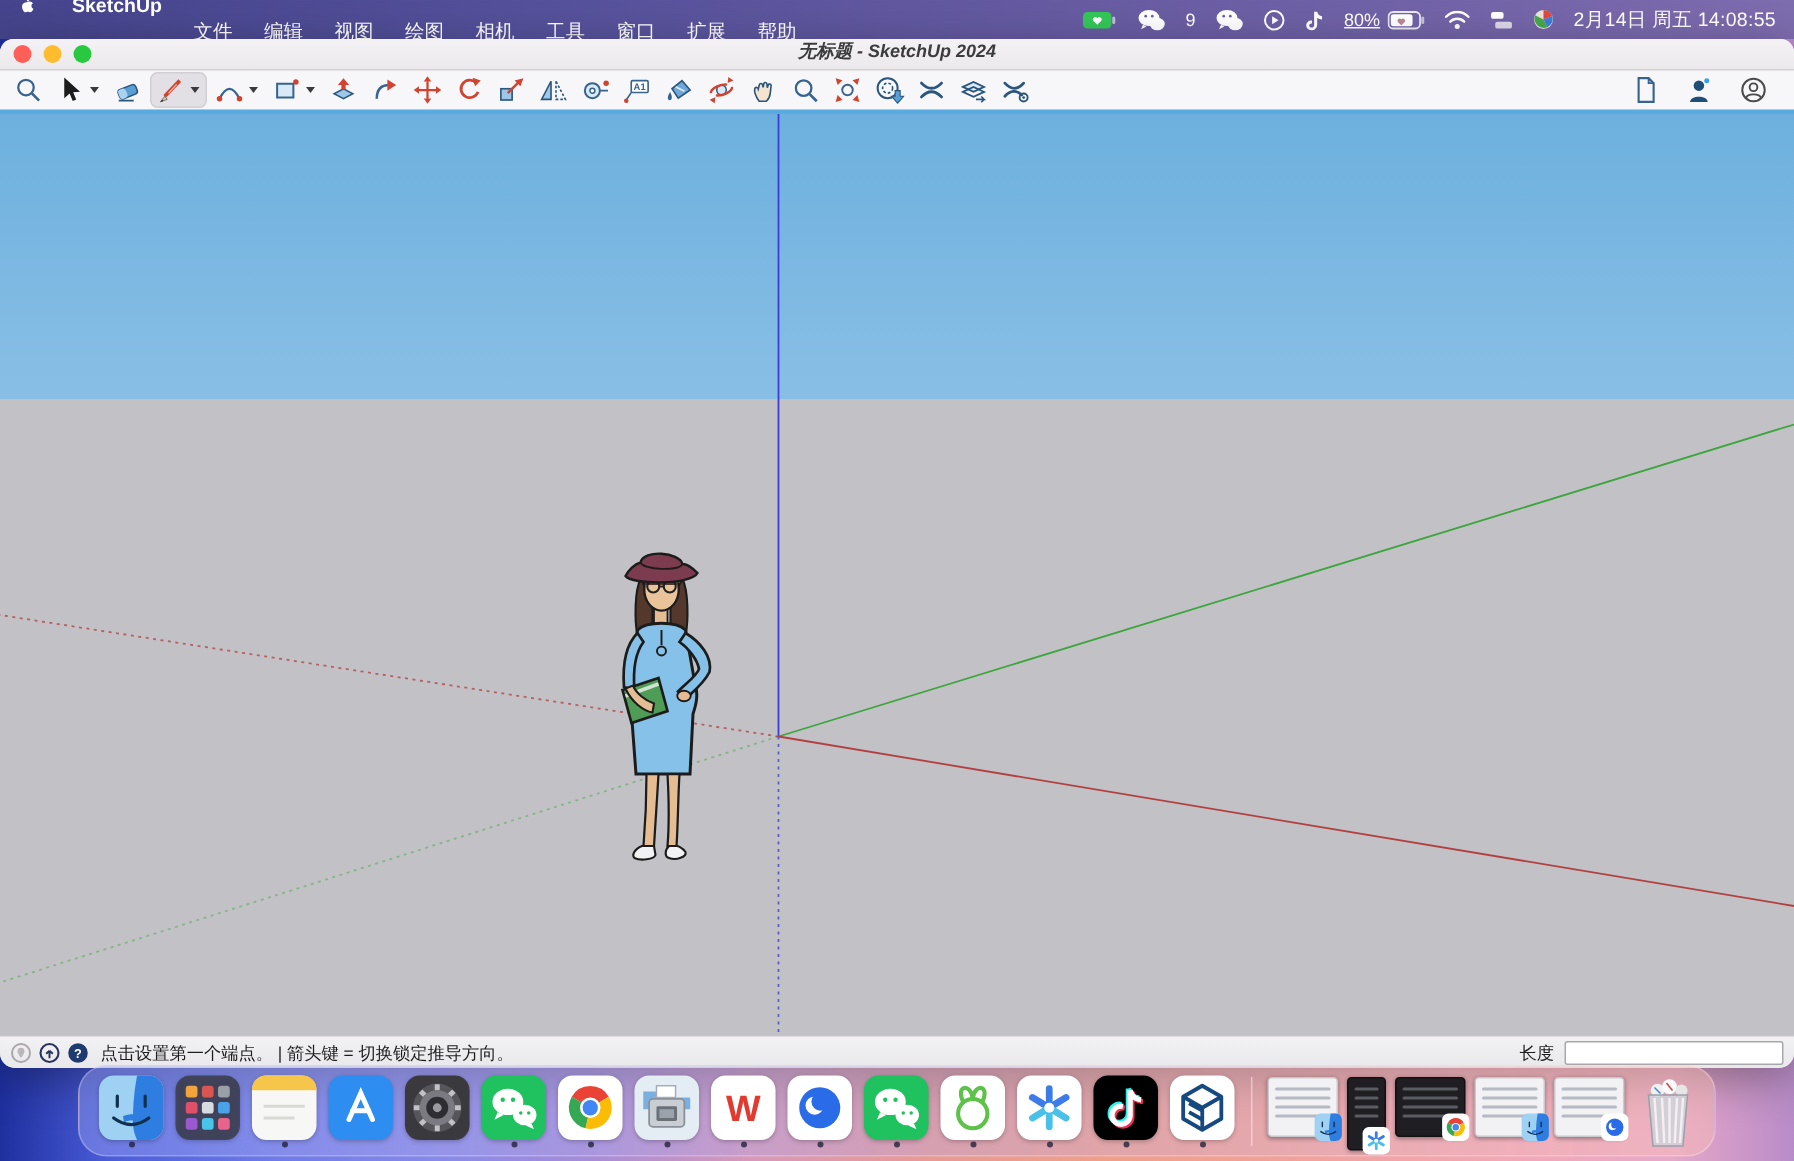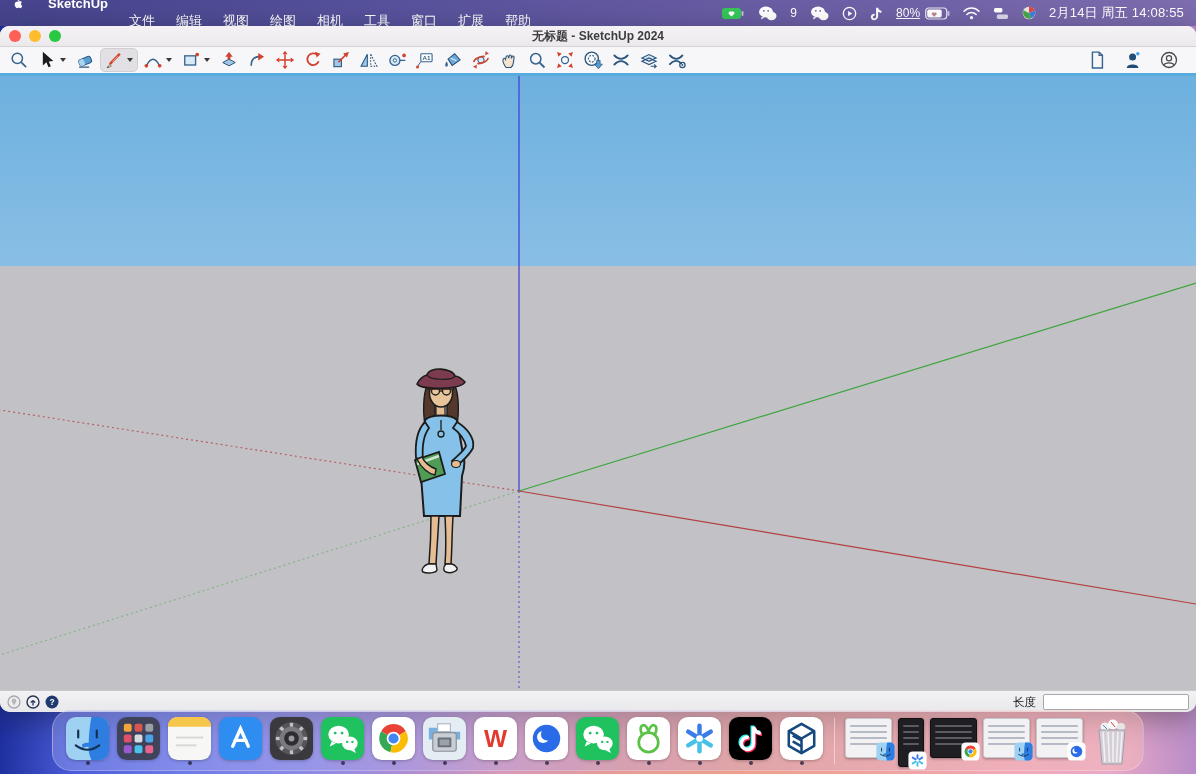--- a/index.html
+++ b/index.html
@@ -14,21 +14,21 @@
   .mb-appname{font-weight:bold;}
   .mb-item{cursor:default;margin-top:16px;}
   .mb-right{margin-left:auto;display:flex;align-items:center;gap:13px;font-size:12px;}
   .mb-icon{display:inline-flex;align-items:center;text-decoration:underline;}
   .mb-icon svg{display:block;}
   .mb-datetime{font-size:13px;letter-spacing:.2px;}
   
   .window{position:absolute;top:26px;left:0;width:1196px;height:686px;border-radius:9px 9px 10px 10px;
     overflow:hidden;box-shadow:0 8px 30px rgba(0,0,0,.35);background:#f0eef2;}
   .titlebar{position:relative;height:20px;background:linear-gradient(#f4f2f5,#ebe9ec);
-    border-bottom:1px solid #d6d3d8;display:flex;align-items:center;justify-content:center;}
+    border-bottom:1px solid #d6d3d8;display:flex;justify-content:center;font-style:italic;}
   .traffic{position:absolute;left:9px;top:4px;display:flex;gap:8px;}
   .tl{width:12px;height:12px;border-radius:50%;}
   .tl.close{background:#ff5f57;} .tl.min{background:#febc2e;} .tl.max{background:#28c840;}
   .win-title{font-size:12px;font-weight:bold;color:#3c3c3e;}
   .toolbar{height:26px;background:#f7f6f8;display:flex;align-items:center;padding:0 5px;}
   .tool{display:flex;align-items:center;height:22px;padding:0 2px;border-radius:5px;margin:0 1px;}
   .tool.selected{background:#e2e0e4;border:1px solid #d0ced2;}
   .ticon{width:22px;height:22px;display:inline-flex;align-items:center;justify-content:center;}
   .ticon svg{width:20px;height:20px;display:block;}
   .caret{width:0;height:0;border-left:3.5px solid transparent;border-right:3.5px solid transparent;
@@ -490,20 +490,21 @@
               <path d="M7,10.5 V5.5 M7,5.5 L4.8,7.5 M7,5.5 L9.2,7.5" fill="none" stroke="#27355c" stroke-width="1.3"></path>
             </svg>
         </span>
         <span class="sb-icon">
           <svg width="14" height="14" viewBox="0 0 14 14">
               <circle cx="7" cy="7" r="6.5" fill="#1f3a6e"></circle>
               <text x="7" y="10" text-anchor="middle" font-size="8.5" font-weight="bold" fill="#fff" font-family="Liberation Sans,sans-serif">?</text>
             </svg>
         </span>
       </span>
+      <span>点击设置第一个端点。 | 箭头键 = 切换锁定推导方向。</span>
       <span class="len-label">长度</span>
       <input class="len-input" value="" style="">
     </div>
   </div>
 
   <div class="dock">
     <span id="dock-apps" style="display:flex;align-items:center;">
         <span class="dock-item">
           <svg viewBox="0 0 46 46">
             <rect x="1" y="1" width="44" height="44" rx="10" fill="#9fd1f2"></rect>

